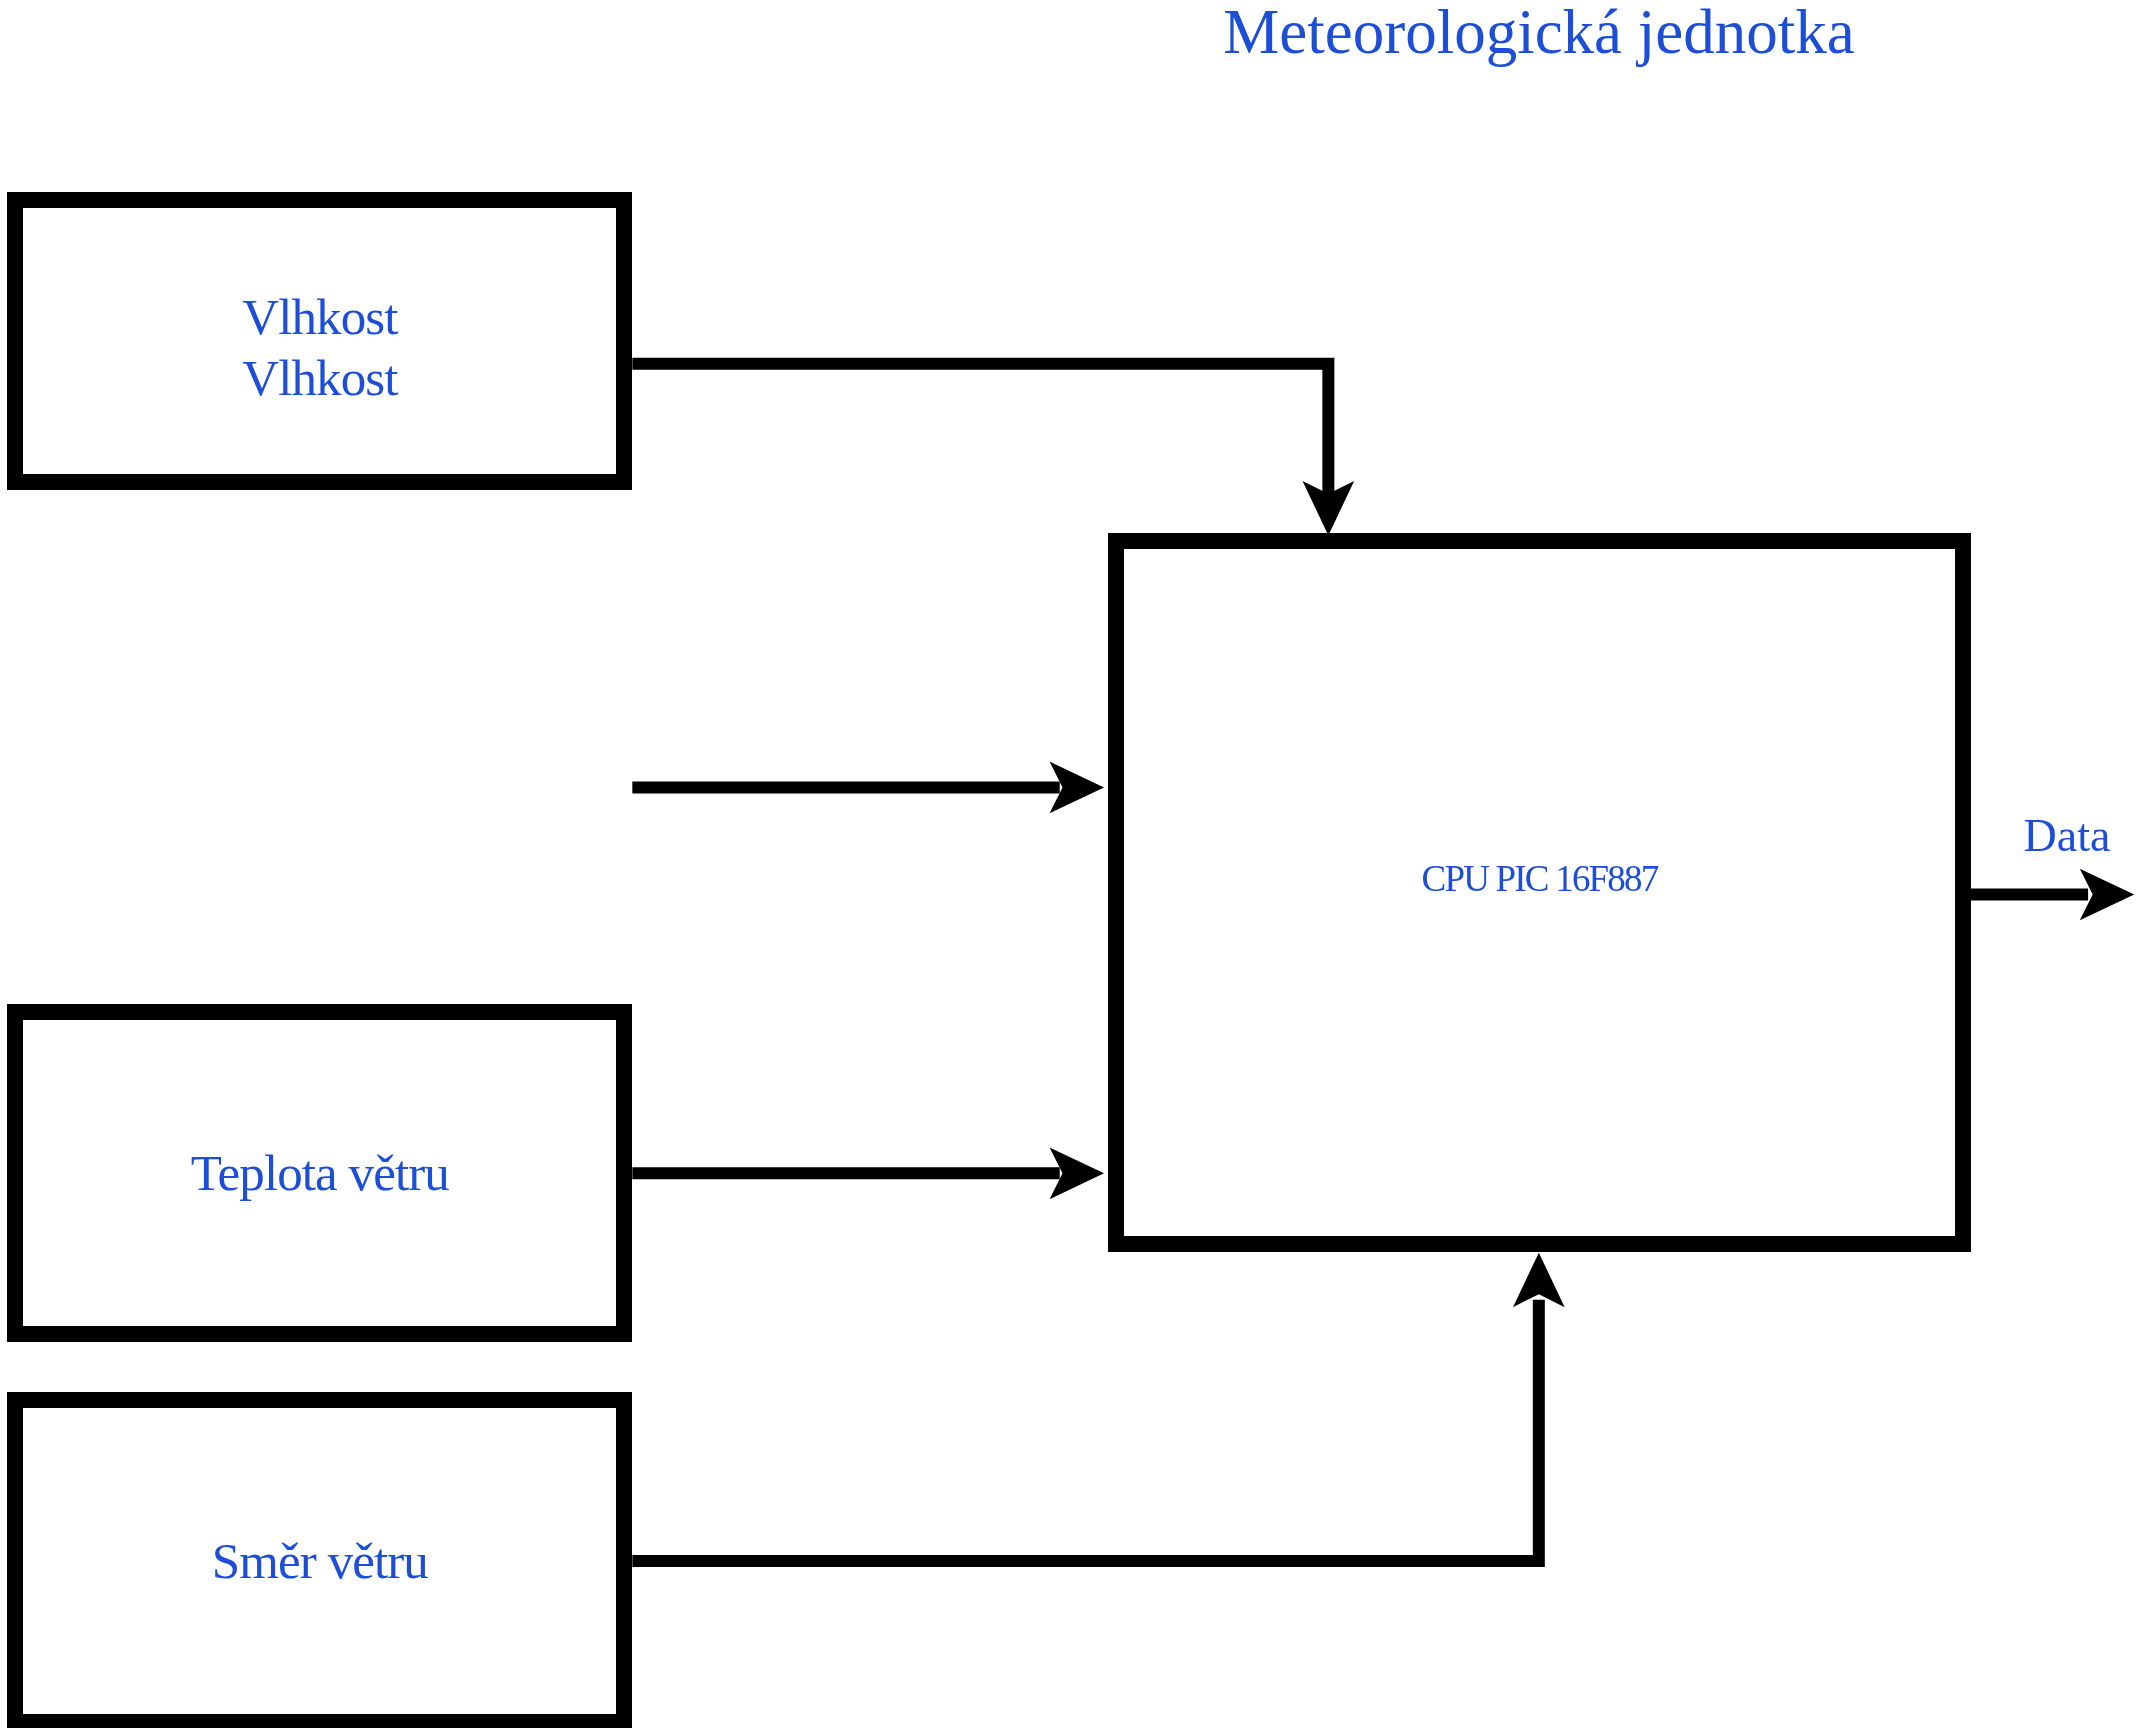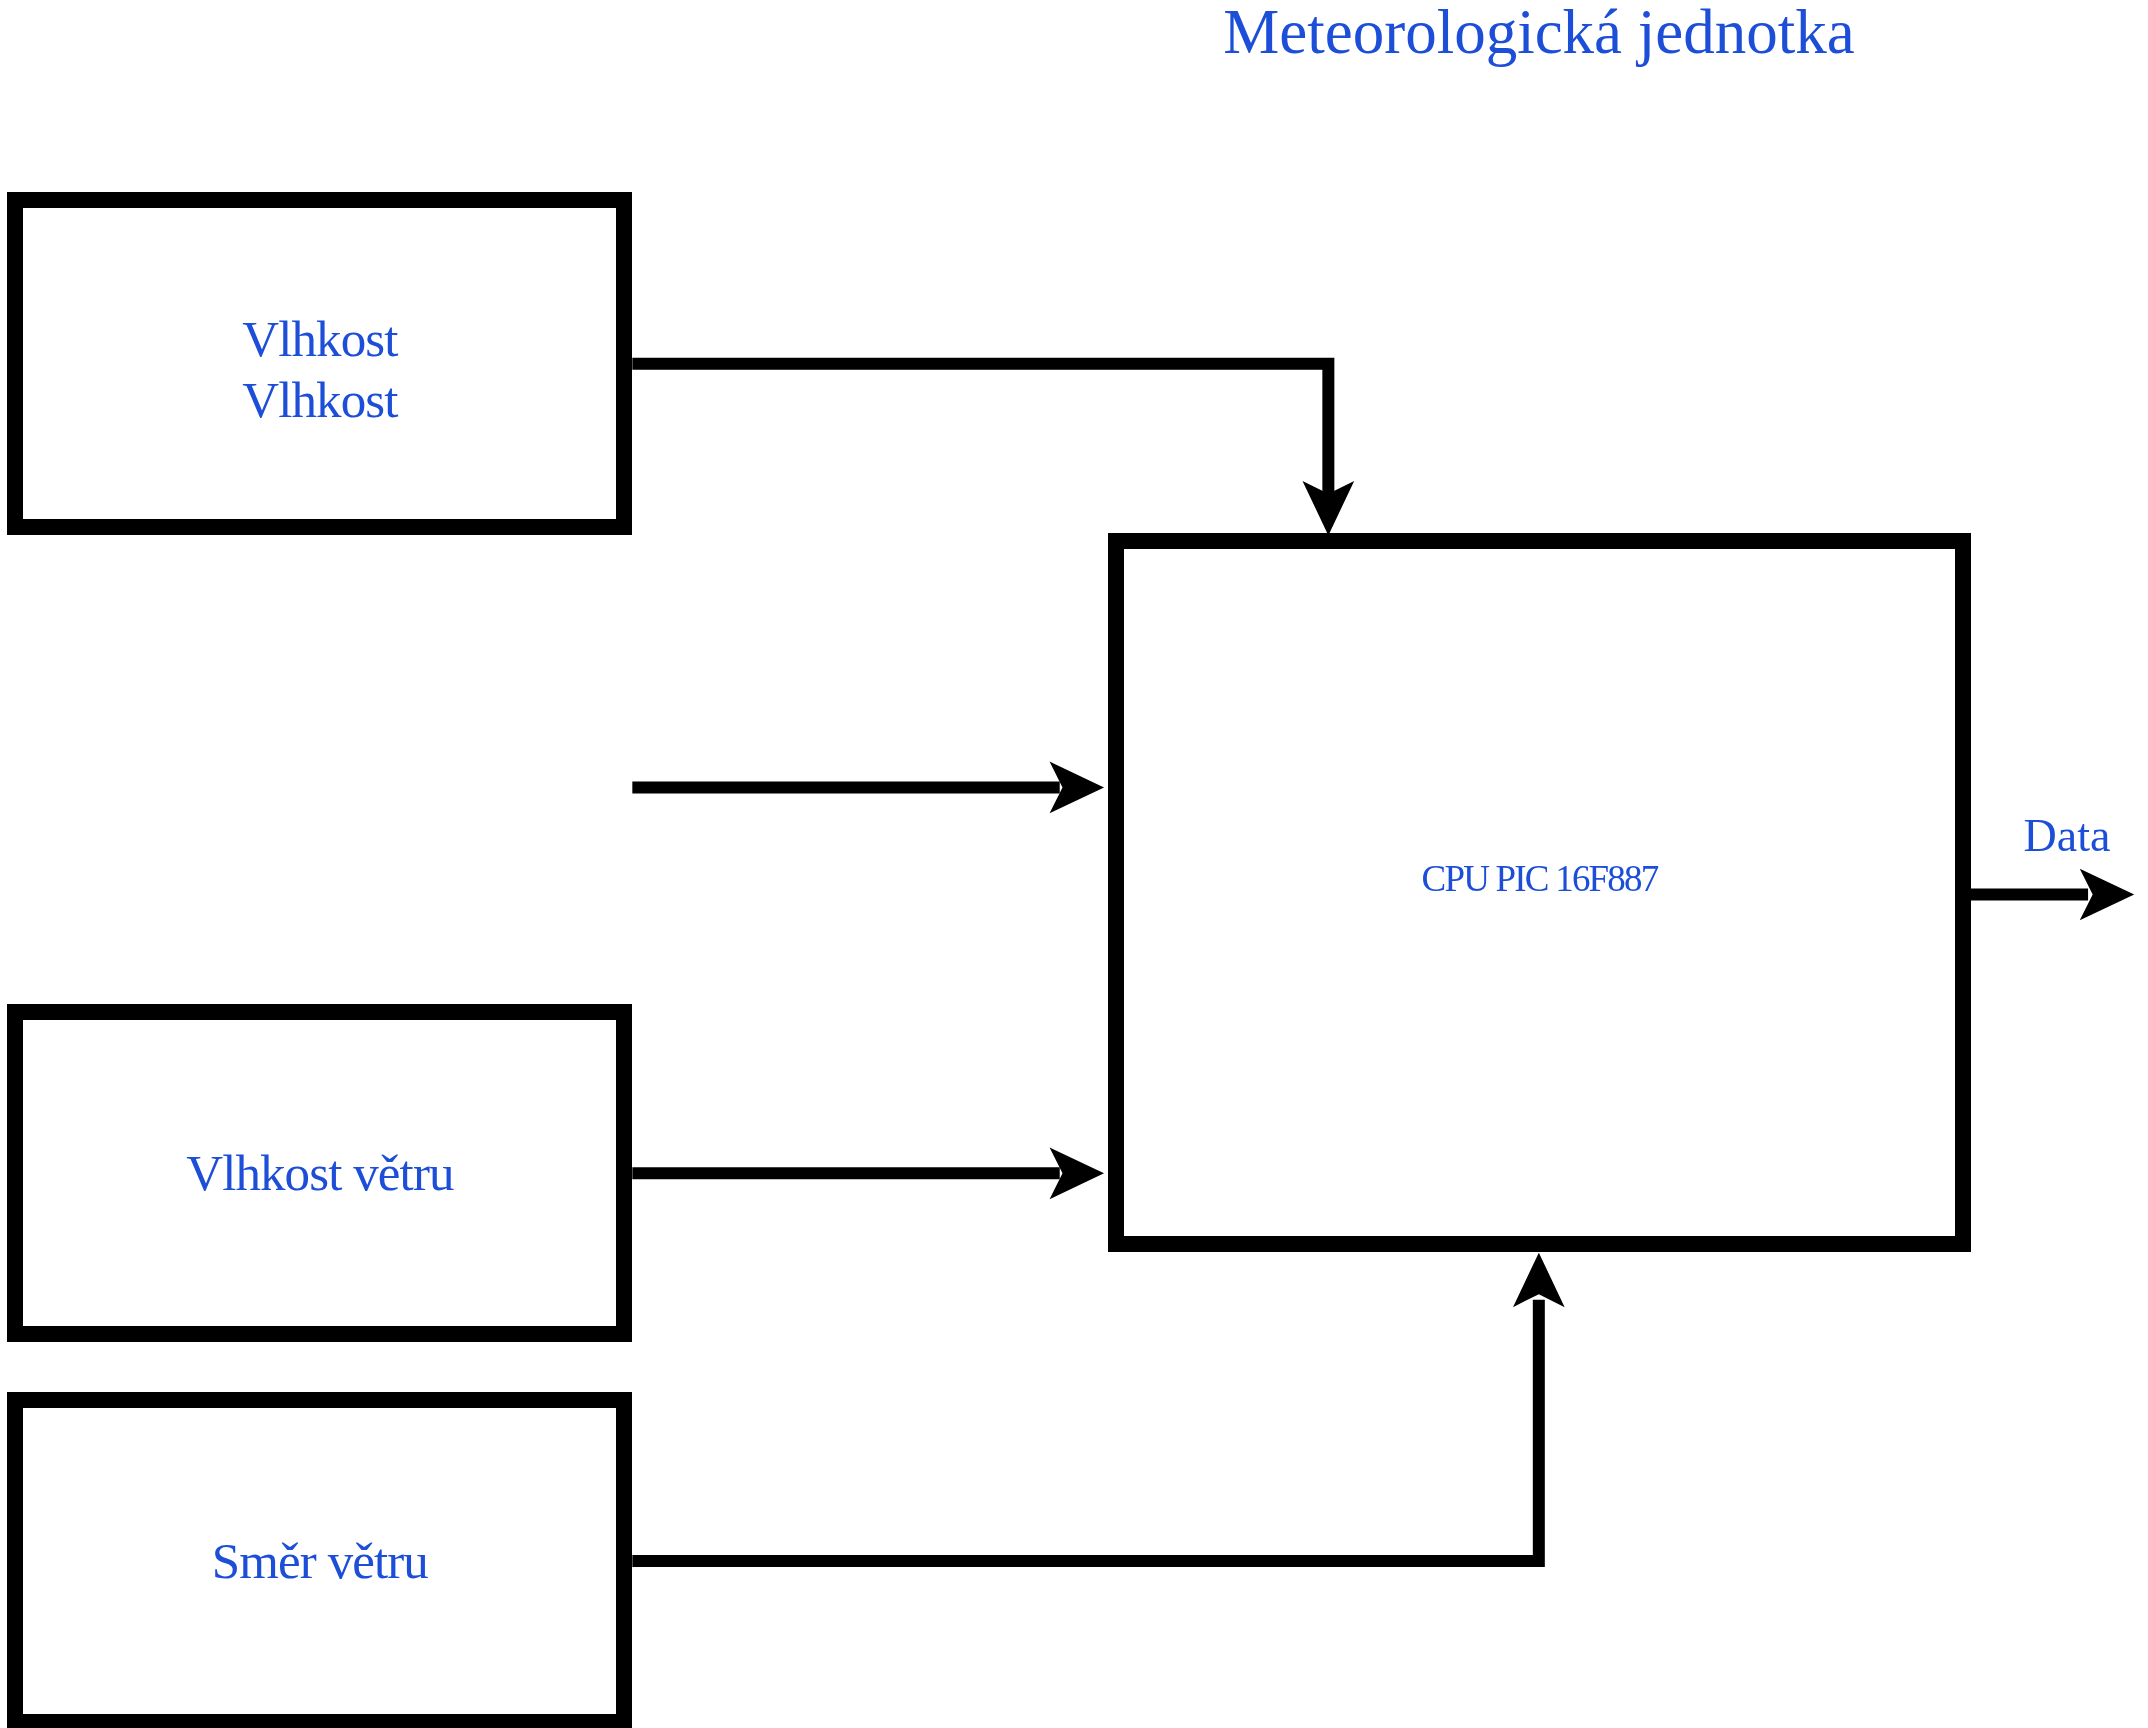--- a/index.html
+++ b/index.html
@@ -25,21 +25,21 @@
   .box {
     position: absolute;
     box-sizing: border-box;
     border: 16.6px solid #000000;
     background: #ffffff;
     display: flex;
     align-items: center;
     justify-content: center;
     text-align: center;
   }
-  #box-vlhkost  { left: 7.4px;    top: 192px;  width: 625px; height: 343px; }
+  #box-vlhkost  { left: 7.4px;    top: 192px;  width: 625px; height: 298px; }
   #box-tlak     { left: 7.4px;    top: 618px;  width: 625px; height: 338px; }
   #box-rychlost { left: 7.4px;    top: 1004px; width: 625px; height: 338px; }
   #box-smer     { left: 7.4px;    top: 1392px; width: 625px; height: 338px; }
   #box-cpu      { left: 1108px; top: 533px;  width: 863px; height: 719px; }
   .label {
     font-size: 51px;
     line-height: 61px;
     letter-spacing: -0.9px;
     white-space: nowrap;
   }
@@ -96,21 +96,21 @@
   <div class="box" id="box-vlhkost">
     <div class="label">
       <span class="line">Vlhkost</span>
       <span class="line">Vlhkost</span>
     </div>
   </div>
 
 
   <div class="box" id="box-rychlost">
     <div class="label">
-      <span class="line">Vlhkost větru</span>
+      <span class="line">Teplota větru</span>
     </div>
   </div>
 
   <div class="box" id="box-smer">
     <div class="label">
       <span class="line">Směr větru</span>
     </div>
   </div>
 
   <div class="box" id="box-cpu">

